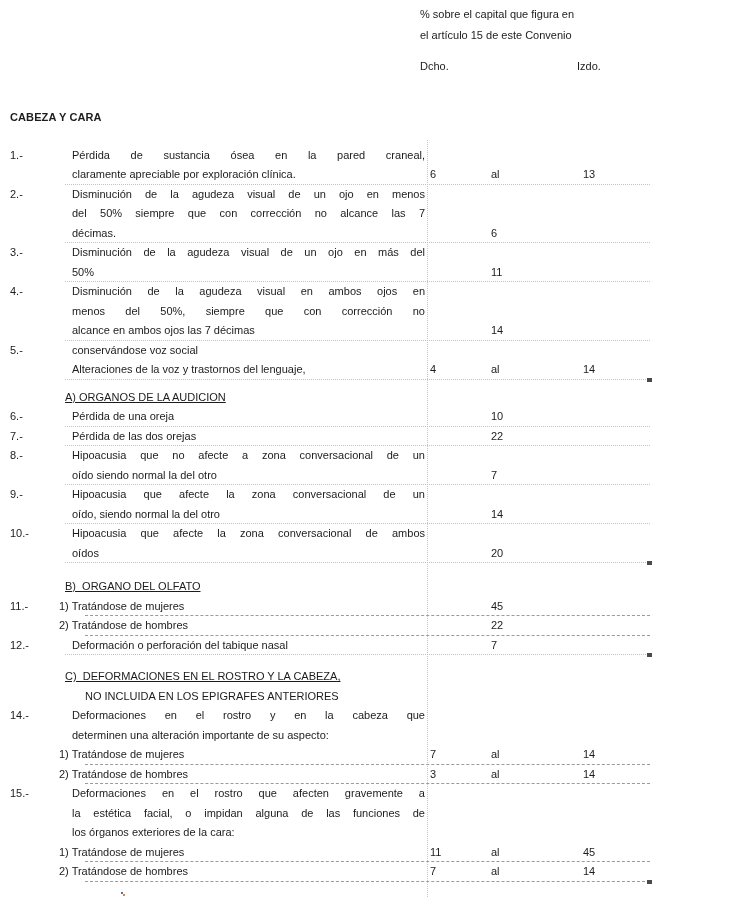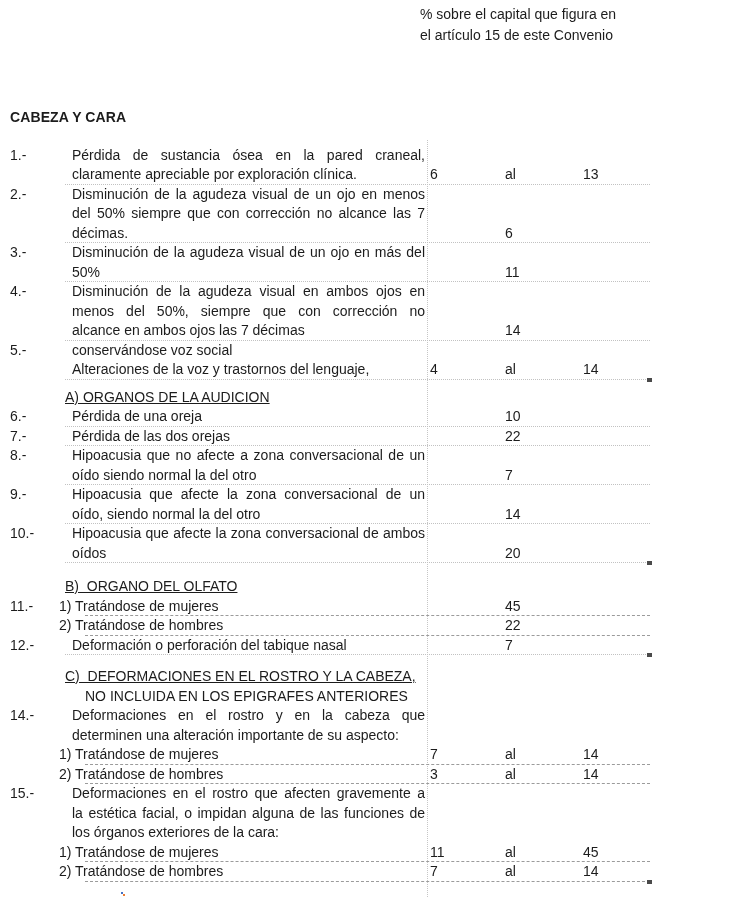--- a/index.html
+++ b/index.html
@@ -1,38 +1,38 @@
 <!DOCTYPE html>
 <html><head>
 <meta charset="utf-8">
 <style>
   html,body{margin:0;padding:0;background:#fff;}
   .page{
     position:relative;width:739px;height:905px;background:#ffffff;
-    font-family:"Liberation Sans",sans-serif;font-size:14px;color:#1c1c1c;
+    font-family:"Liberation Sans",sans-serif;font-size:11px;color:#1c1c1c;
     overflow:hidden;
   }
   
   .note{position:absolute;left:420px;top:4px;line-height:21px;white-space:pre;}
   .colheads{position:absolute;left:420px;top:60px;width:260px;height:20px;}
   .colheads .izdo{position:absolute;left:157px;top:0;}
   
   .vsep{position:absolute;left:427px;top:140px;height:757px;width:0;border-left:1px dotted #c6c6c6;}
   
   .table-root{position:absolute;left:0;top:108px;width:739px;}
   .title{font-weight:bold;margin-left:10px;line-height:19.5px;height:19.5px;margin-bottom:18px;letter-spacing:.1px;}
   .row{position:relative;width:739px;}
   .num{position:absolute;left:10px;top:0;line-height:19.5px;}
   .desc{margin-left:72px;width:353px;}
   .dline{line-height:19.5px;height:19.5px;}
   .j{text-align:justify;text-align-last:justify;}
   .sublabel{margin-left:59px;line-height:19.5px;height:19.5px;}
   .val{position:absolute;bottom:0;line-height:19.5px;height:19.5px;}
   .v-low{left:430px;}
-  .v-mid{left:505px;}
+  .v-mid{left:491px;}
   .v-high{left:583px;}
   .rule{position:absolute;height:0;bottom:0;left:65px;width:585px;}
   .rule.light{border-top:1px dotted #c2c2c2;}
   .rule.dark{border-top:1px dashed #9b9b9b;}
   .rule.sub{left:85px;width:565px;}
   .cap{position:absolute;left:647px;bottom:-2px;width:5px;height:4px;background:#4a4a4a;}
   .subheader div{white-space:pre;line-height:19.5px;height:19.5px;}
   .sh-first{margin-left:65px;text-decoration:underline;}
   .sh-rest{margin-left:85px;}
   .gap{width:100%;}
@@ -41,20 +41,24 @@
   .speck .b{position:absolute;left:1px;top:0;width:2px;height:2px;background:#4472c4;}
   .speck .o{position:absolute;left:3px;top:2px;width:2px;height:2px;background:#ed7d31;}
 </style>
 </head>
 <body>
 
 <div class="page">
 
   <div class="note"><span>% sobre el capital que figura en</span><br><span>el artículo 15 de este Convenio</span></div>
 
+  <div class="colheads">
+    <span class="dcho">Dcho.</span>
+    <span class="izdo">Izdo.</span>
+  </div>
 
   <div class="vsep"></div>
 
   <div class="table-root">
     <div class="title">CABEZA Y CARA</div>
     <div id="rows-host">
         <div class="row">
           <div class="num">1.-</div>
           <div class="desc">
             <div class="dline j">Pérdida de sustancia ósea en la pared craneal,</div>

